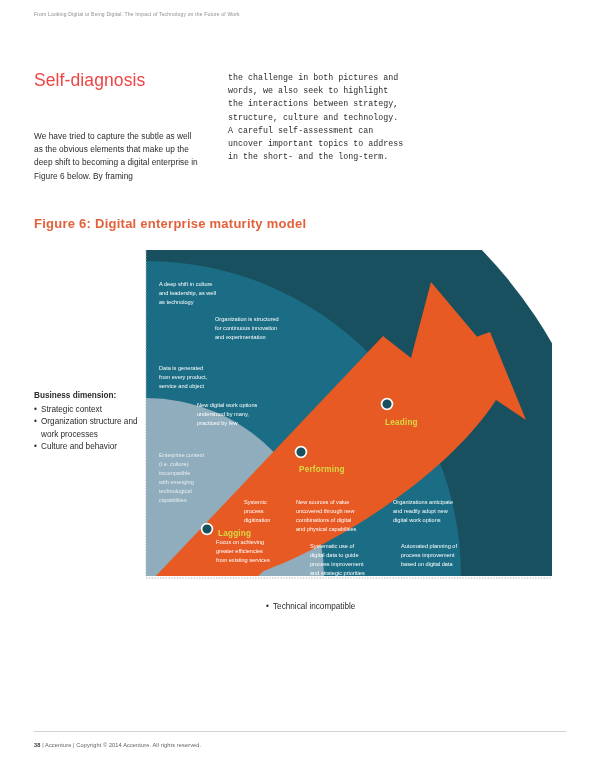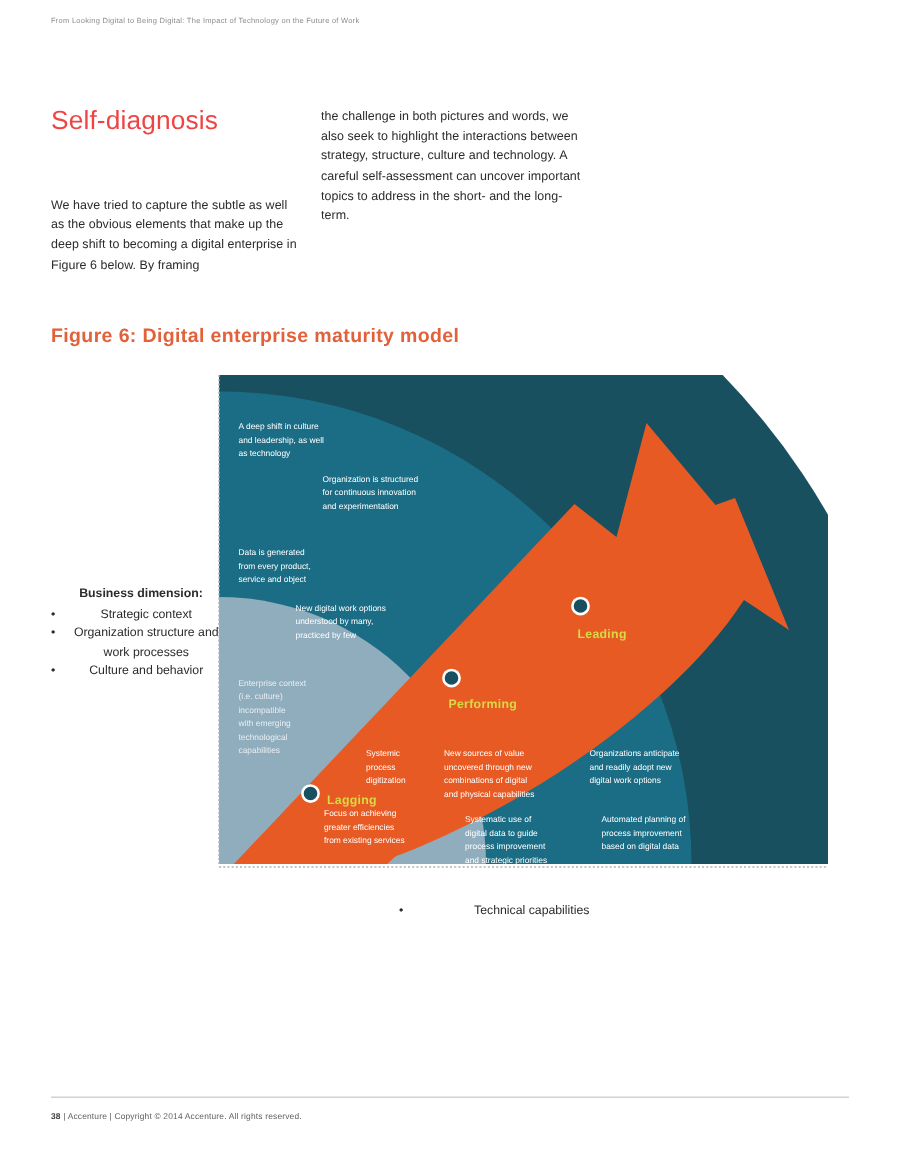--- a/index.html
+++ b/index.html
@@ -40,40 +40,39 @@
 
   
   .col {
     position: absolute;
     font-size: 8.3px;
     line-height: 13.2px;
     color: #2b2b2b;
     letter-spacing: 0.03px;
   }
   .col-left  { left: 34px;  top: 98px;  width: 166px; margin-top: 32px; }
-  .col-right { left: 214px; top: 71px;  width: 178px; }
+  .col-right { left: 228px; top: 71px;  width: 178px; font-family: Liberation Mono, monospace; }
 
   
   .fig-caption {
     position: absolute;
     left: 34px;
     top: 216px;
     font-size: 13px;
     font-weight: bold;
     color: #e2603a;
     letter-spacing: 0.25px;
   }
 
   
   .dim-block {
     position: absolute;
     font-size: 8.2px;
     line-height: 12.6px;
     color: #2b2b2b;
-    text-align: center;
   }
   .dim-block .dim-title {
     font-weight: bold;
     display: block;
     margin-bottom: 1px;
   }
   .dim-block ul {
     margin: 0;
     padding: 0;
     list-style: none;
@@ -157,21 +156,21 @@
   <span class="dim-title">Business dimension:</span>
   <ul>
     <li>Strategic context</li>
     <li>Organization structure and work processes</li>
     <li>Culture and behavior</li>
   </ul>
 </div>
 
 <div class="dim-block tech-dim">
   <ul>
-    <li>Technical capabilities</li>
+    <li>Technical incompatible</li>
   </ul>
 </div>
 
 <div class="figure-wrap">
 <svg width="420" height="340" viewBox="0 0 420 340" xmlns="http://www.w3.org/2000/svg">
 
   <defs>
 
     <clipPath id="plotClip">
       <rect x="6" y="2" width="406" height="326"></rect>

